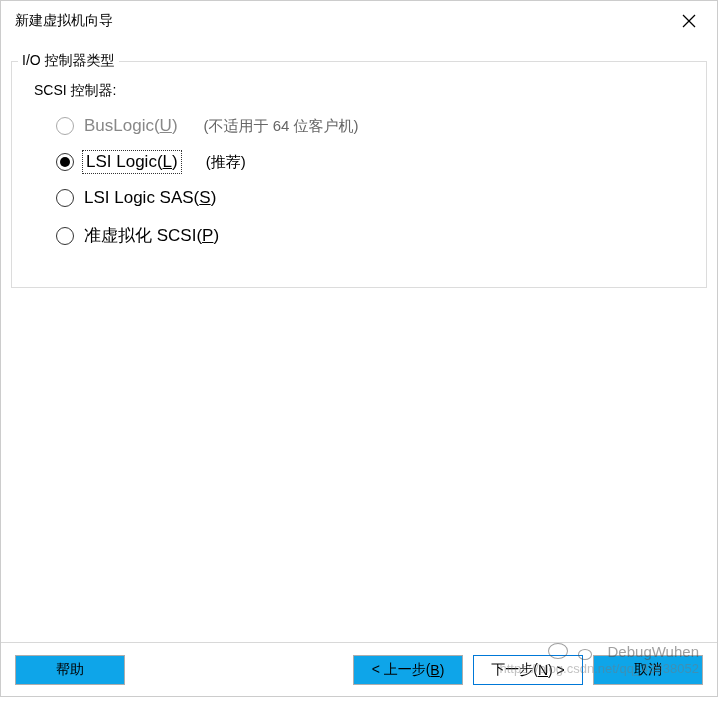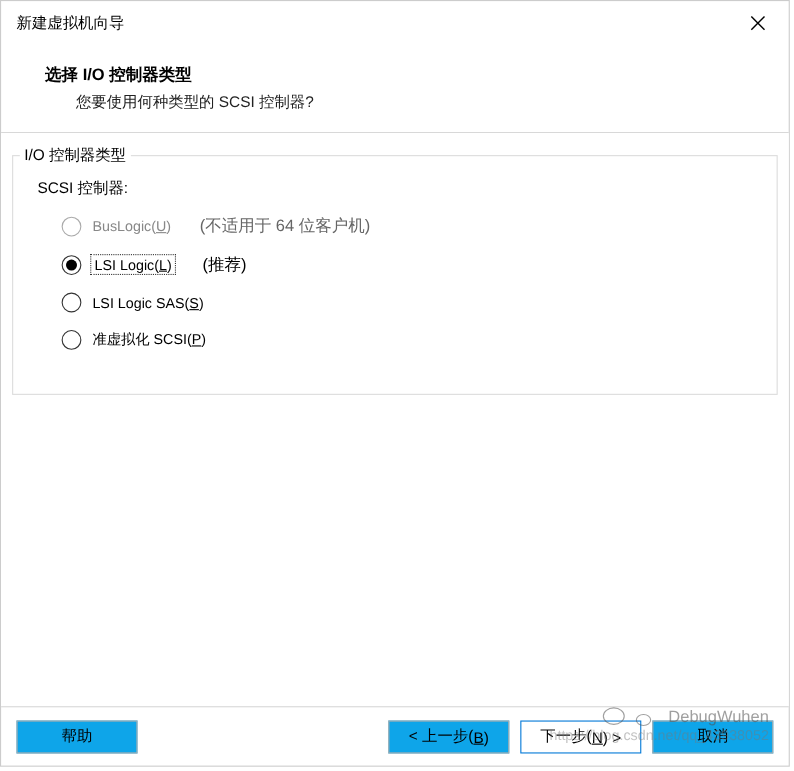--- a/index.html
+++ b/index.html
@@ -103,21 +103,21 @@
     }
     .radio.disabled { border-color: #aaa; }
     .radio.selected::after {
       content: "";
       width: 10px;
       height: 10px;
       background: #000;
       border-radius: 50%;
     }
     .radio-label {
-      font-size: 13px;
+      font-size: 17px;
       color: #000;
     }
     .radio-label.disabled { color: #888; }
     .radio-label .ul { text-decoration: underline; }
     .radio-label.focused {
       outline: 1px dotted #333;
       outline-offset: 1px;
       padding: 0 2px;
     }
     .hint {
@@ -187,24 +187,20 @@
   <div class="titlebar">
     <div class="titlebar-title">新建虚拟机向导</div>
     <div class="close-btn">
       <svg viewBox="0 0 14 14">
           <line x1="1" y1="1" x2="13" y2="13" stroke="#000" stroke-width="1.3"></line>
           <line x1="13" y1="1" x2="1" y2="13" stroke="#000" stroke-width="1.3"></line>
         </svg>
     </div>
   </div>
 
-  <div class="header-section">
-    <div class="header-title">选择 I/O 控制器类型</div>
-    <div class="header-subtitle">您要使用何种类型的 SCSI 控制器?</div>
-  </div>
 
   <div class="content">
     <div class="groupbox">
       <div class="groupbox-label">I/O 控制器类型</div>
       <div class="scsi-label">SCSI 控制器:</div>
 
       <div class="radio-row">
         <span class="radio disabled"></span>
         <span class="radio-label disabled">
           <span>BusLogic(</span><span class="ul">U</span><span>)</span>

